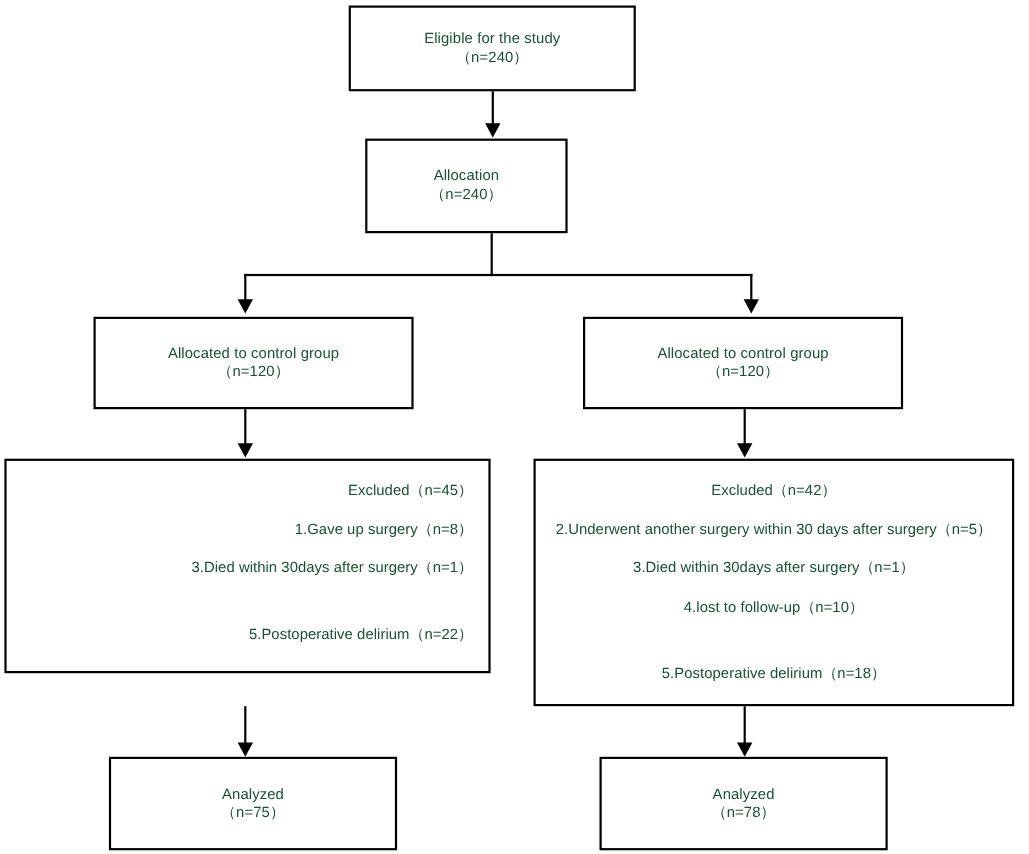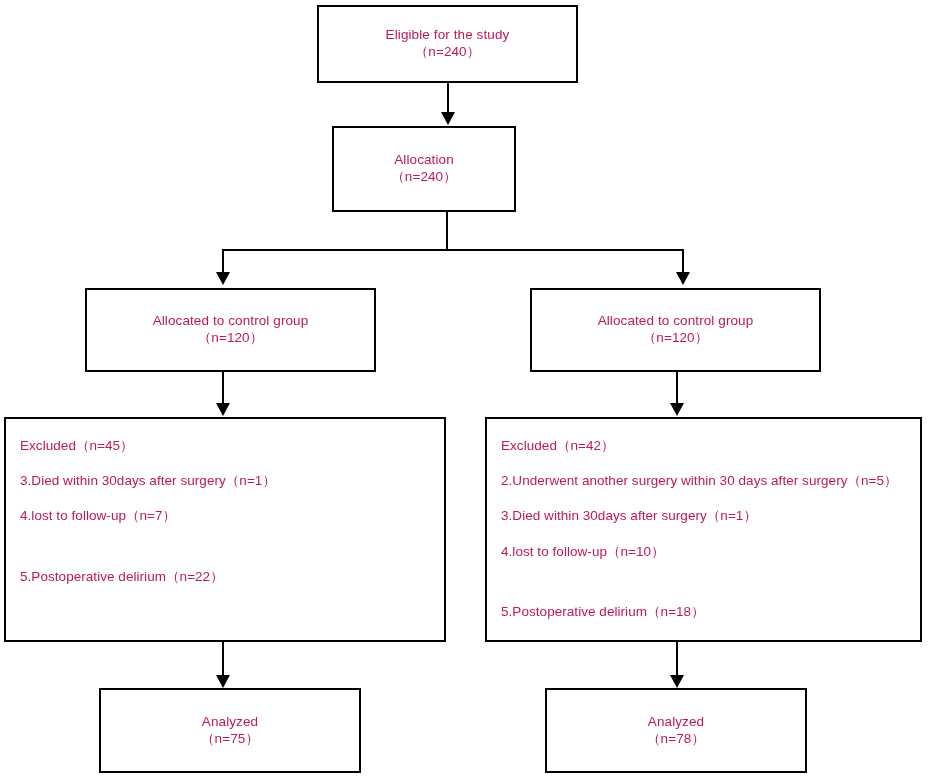--- a/index.html
+++ b/index.html
@@ -7,21 +7,21 @@
     margin: 0;
     padding: 0;
     background: #ffffff;
   }
   #canvas {
     position: relative;
     width: 935px;
     height: 776px;
     background: #ffffff;
     font-family: "Liberation Sans", "DejaVu Sans", sans-serif;
-    color: #be185d;
+    color: #14532d;
     overflow: hidden;
   }
   .box {
     position: absolute;
     box-sizing: border-box;
     border: 2px solid #000000;
     background: #ffffff;
   }
   .box.centered {
     display: flex;
@@ -109,28 +109,28 @@
     <div class="box-line">Allocated to control group</div>
     <div class="box-line spaced">（n=120）</div>
   </div>
 
   <div class="vline" style="left:222px; top:372px; height:32px;"></div>
   <div class="arrowhead" style="left:216px; top:403px;"></div>
 
   <div class="vline" style="left:676px; top:372px; height:32px;"></div>
   <div class="arrowhead" style="left:670px; top:403px;"></div>
 
-  <div class="listbox" style="left:4px; top:417px; width:442px; height:225px;">
+  <div class="listbox" style="left:4px; top:417px; width:442px; height:195px;text-align:right;">
     <div class="list-line">Excluded（n=45）</div>
+    <div class="list-line">1.Gave up surgery（n=8）</div>
     <div class="list-line">3.Died within 30days after surgery（n=1）</div>
-    <div class="list-line">4.lost to follow-up（n=7）</div>
     <div class="list-line">5.Postoperative delirium（n=22）</div>
   </div>
 
-  <div class="listbox" style="left:485px; top:417px; width:437px; height:225px;">
+  <div class="listbox" style="left:485px; top:417px; width:437px; height:225px;text-align:center;">
     <div class="list-line">Excluded（n=42）</div>
     <div class="list-line">2.Underwent another surgery within 30 days after surgery（n=5）</div>
     <div class="list-line">3.Died within 30days after surgery（n=1）</div>
     <div class="list-line">4.lost to follow-up（n=10）</div>
     <div class="list-line">5.Postoperative delirium（n=18）</div>
   </div>
 
   <div class="vline" style="left:222px; top:642px; height:34px;"></div>
   <div class="arrowhead" style="left:216px; top:675px;"></div>
 

